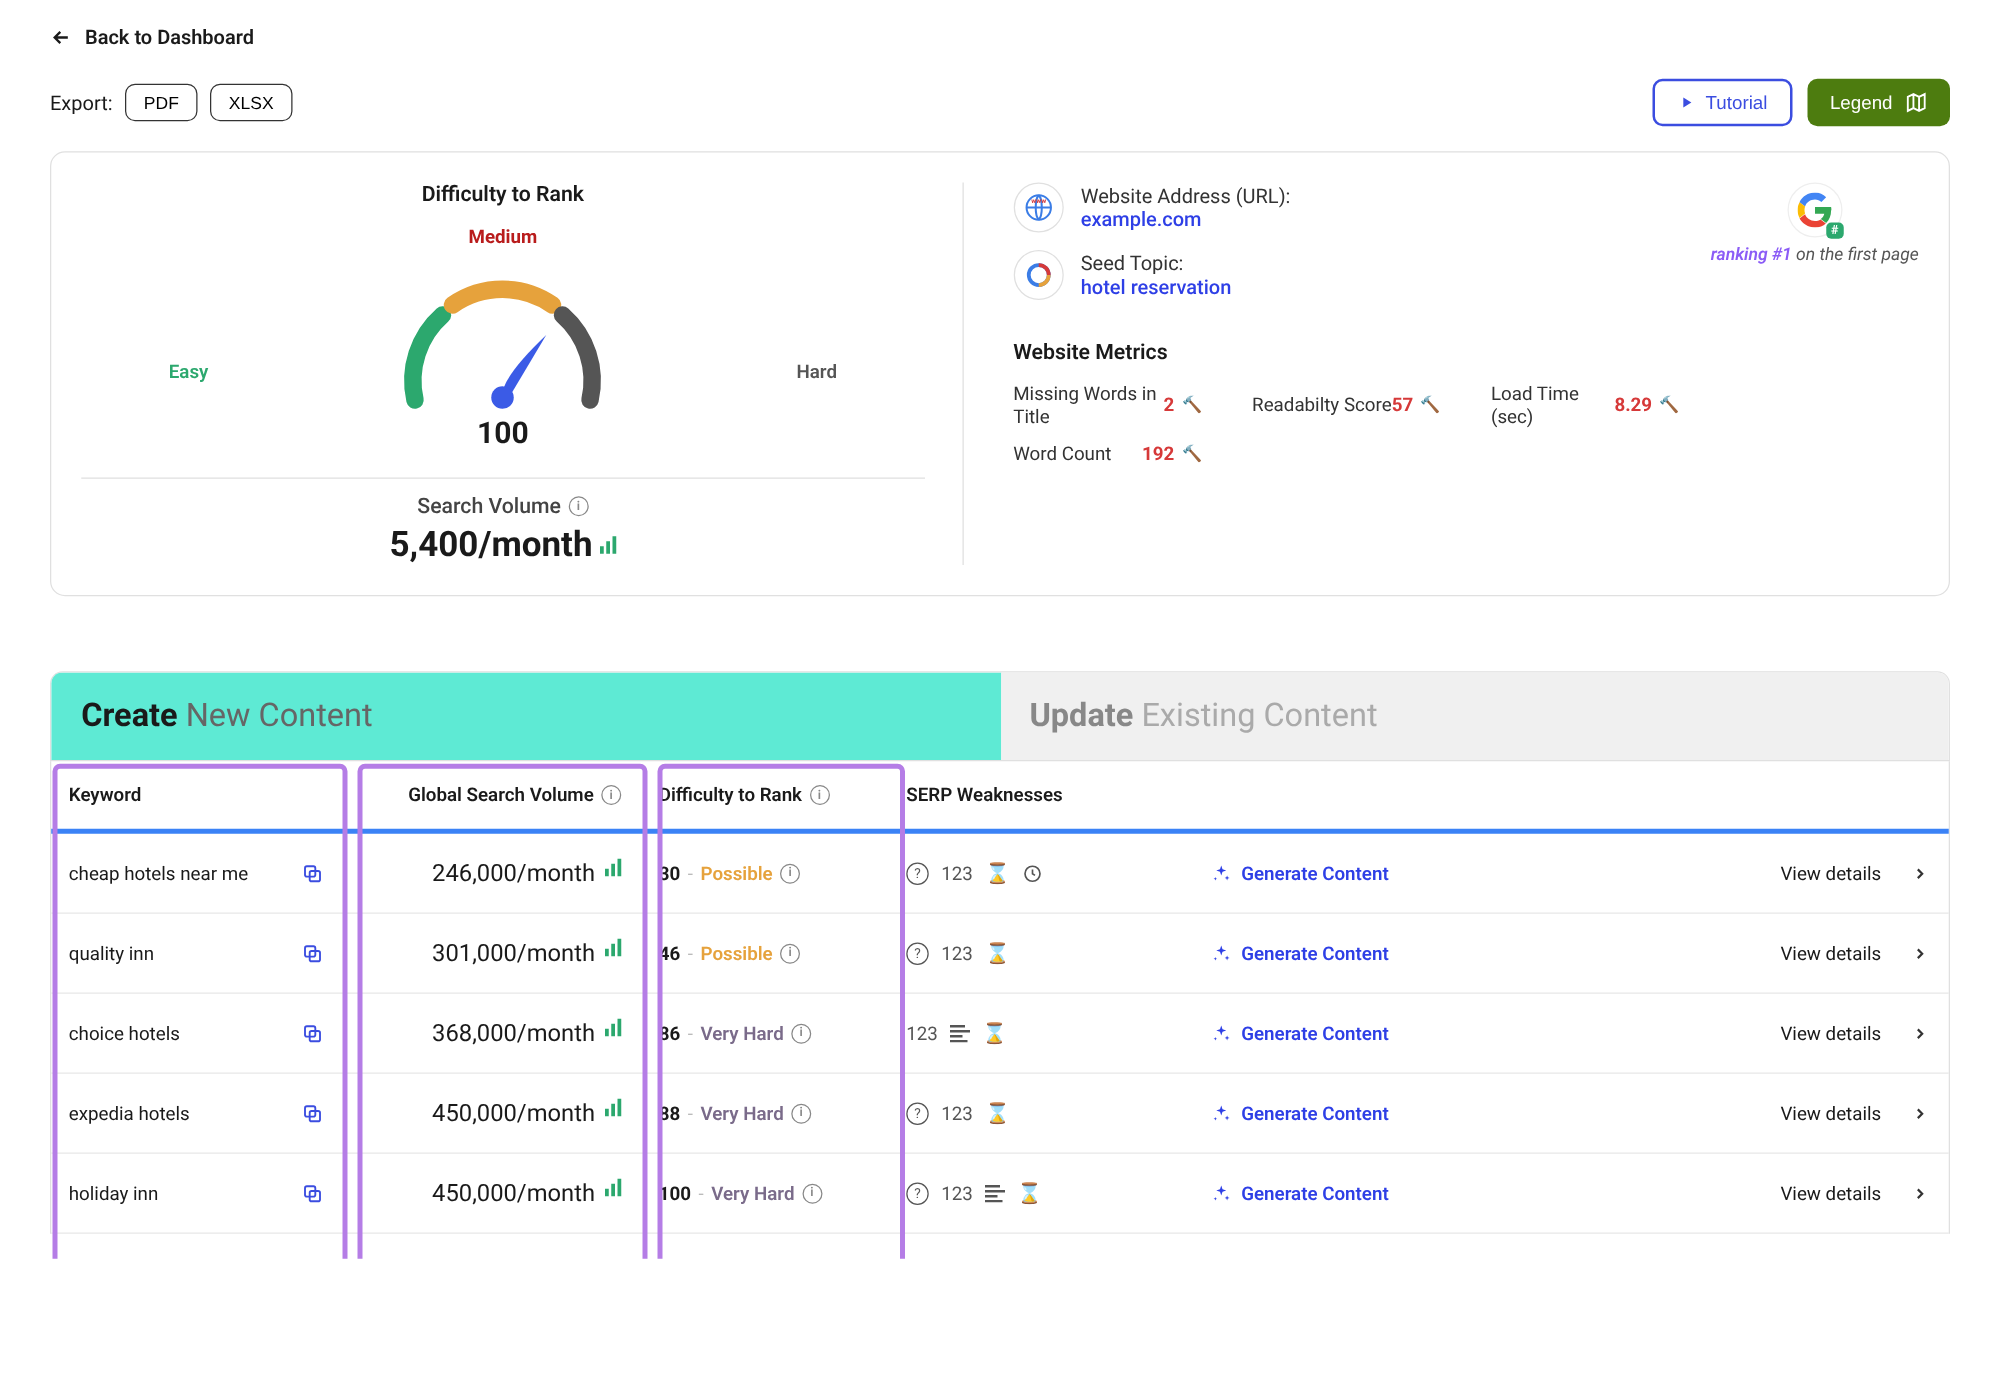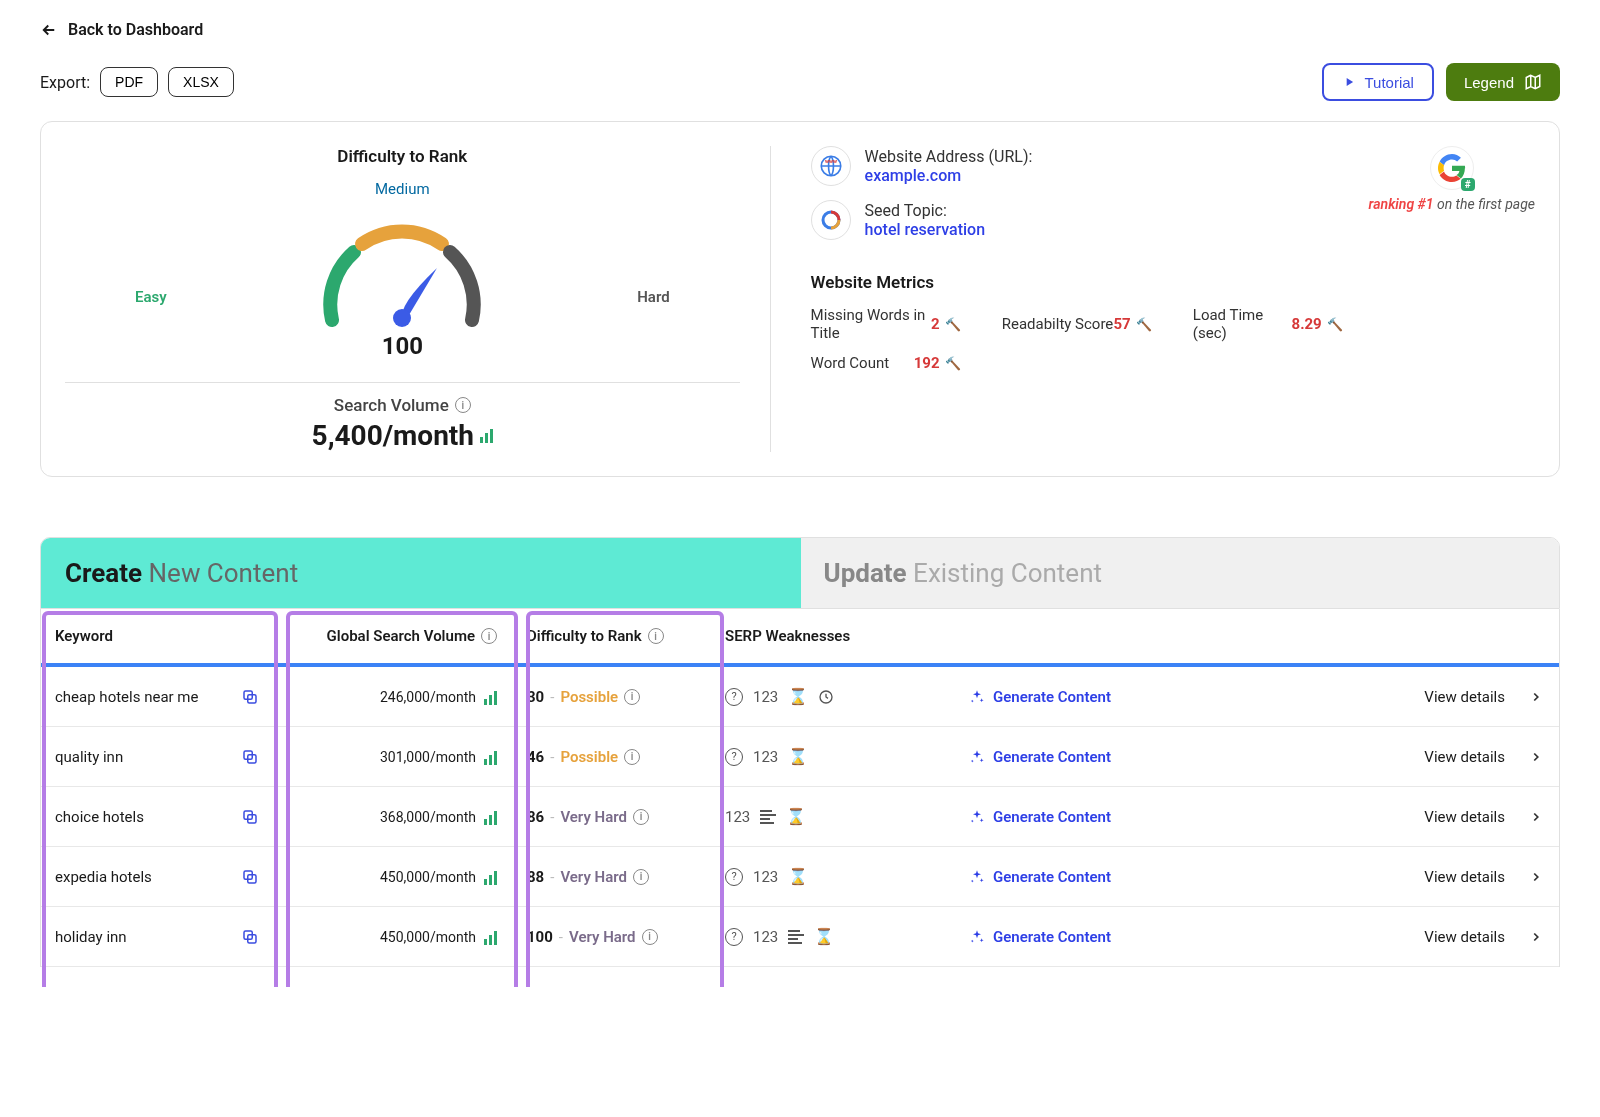--- a/index.html
+++ b/index.html
@@ -13,36 +13,36 @@
 .export-btn { border: 1.5px solid #333; border-radius: 8px; padding: 6px 14px; background: #fff; cursor: pointer; font-size: 14px; }
 .right-buttons { display: flex; gap: 12px; }
 .tutorial-btn { border: 2px solid #3b4de0; color: #3b4de0; background: #fff; border-radius: 8px; padding: 8px 18px; display: flex; align-items: center; gap: 8px; cursor: pointer; font-size: 15px; font-weight: 500; }
 .legend-btn { background: #4d7c0f; color: #fff; border: none; border-radius: 8px; padding: 10px 18px; display: flex; align-items: center; gap: 10px; cursor: pointer; font-size: 15px; font-weight: 400; }
 
 .summary-card { border: 1px solid #e0e0e0; border-radius: 12px; padding: 24px; display: flex; gap: 40px; margin-bottom: 60px; }
 .gauge-section { flex: 0 0 48%; border-right: 1px solid #e0e0e0; padding-right: 30px; }
 .gauge-title { text-align: center; font-weight: 600; font-size: 17px; margin-bottom: 4px; }
 .gauge-wrap { position: relative; height: 200px; display: flex; align-items: center; justify-content: center; }
 .gauge-easy { position: absolute; left: 70px; top: 118px; color: #2ca86e; font-weight: 600; font-size: 15px; }
-.gauge-medium { position: absolute; top: 10px; left: 50%; transform: translateX(-50%); color: #0369a1; font-weight: 400; font-size: 15px; }
+.gauge-medium { position: absolute; top: 10px; left: 50%; transform: translateX(-50%); color: #b91c1c; font-weight: 700; font-size: 15px; }
 .gauge-hard { position: absolute; right: 70px; top: 118px; color: #555; font-weight: 600; font-size: 15px; }
 .gauge-value { position: absolute; bottom: 10px; left: 50%; transform: translateX(-50%); font-weight: 700; font-size: 24px; }
 .gauge-divider { border-top: 1px solid #e0e0e0; margin: 12px 0; }
 .sv-label { text-align: center; font-size: 17px; font-weight: 500; color: #444; display: flex; justify-content: center; align-items: center; gap: 6px; }
 .sv-value { text-align: center; font-size: 28px; font-weight: 700; margin-top: 4px; display: flex; justify-content: center; align-items: center; gap: 6px; }
 
 .metrics-section { flex: 1; }
 .info-row { display: flex; align-items: center; gap: 14px; margin-bottom: 14px; }
 .icon-circle { width: 40px; height: 40px; border-radius: 50%; border: 1px solid #e0e0e0; display: flex; align-items: center; justify-content: center; flex-shrink: 0; }
 .info-label { font-size: 16px; color: #333; }
 .info-link { color: #2e3fe6; font-weight: 500; font-size: 16px; }
 .google-badge { margin-left: auto; text-align: center; }
 .google-icon { width: 44px; height: 44px; display: flex; align-items: center; justify-content: center; border-radius: 50%; background: #fff; border: 1px solid #eee; margin: 0 auto 6px; position: relative; }
 .ranking-text { font-size: 14px; font-style: italic; color: #555; }
-.ranking-text .rank { color: #ef4444; font-weight: 600; }
+.ranking-text .rank { color: #8b5cf6; font-weight: 600; }
 .wm-title { font-weight: 600; font-size: 17px; margin: 18px 0 14px; }
 .wm-grid { display: grid; grid-template-columns: 1fr 1fr 1fr 1fr; gap: 12px 40px; }
 .wm-row { display: flex; justify-content: space-between; align-items: center; }
 .wm-label { font-size: 15px; color: #333; }
 .wm-val { font-weight: 700; color: #d63939; font-size: 15px; display: flex; align-items: center; gap: 6px; }
 
 .tabs { display: flex; border: 1px solid #e0e0e0; border-radius: 10px 10px 0 0; overflow: hidden; }
 .tab { flex: 1; padding: 20px 24px; font-size: 26px; cursor: pointer; }
 .tab.active { background: #5eead4; }
 .tab.inactive { background: #f0f0f0; color: #999; padding-left: 23px; }
@@ -58,21 +58,21 @@
 .col-difficulty { flex: 0 0 202px; padding-left: 18px; }
 .col-serp { flex: 0 0 180px; padding-left: 14px; }
 .col-gen { flex: 0 0 220px; text-align: right; }
 .col-details { flex: 1; text-align: right; padding-right: 16px; }
 .th-text { font-weight: 600; font-size: 15px; display: flex; align-items: center; gap: 6px; }
 .col-volume .th-text { justify-content: flex-end; }
 
 .table-row { display: flex; align-items: center; padding: 20px 0; border-bottom: 1px solid #e8e8e8; }
 .kw-cell { display: flex; align-items: center; justify-content: space-between; padding-left: 14px; padding-right: 12px; font-size: 15px; }
 .copy-icon { color: #3b4de0; cursor: pointer; flex-shrink: 0; }
-.vol-cell { text-align: right; padding-right: 12px; font-size: 14px; display: flex; justify-content: flex-end; align-items: flex-end; gap: 8px; }
+.vol-cell { text-align: right; padding-right: 12px; font-size: 19px; display: flex; justify-content: flex-end; align-items: flex-start; gap: 8px; }
 .diff-cell { padding-left: 18px; font-size: 15px; display: flex; align-items: center; gap: 6px; }
 .diff-num { font-weight: 700; }
 .diff-dash { color: #bbb; }
 .diff-label { font-weight: 600; }
 .diff-possible { color: #e6a23c; }
 .diff-veryhard { color: #7a6b8a; }
 .serp-cell { padding-left: 14px; display: flex; align-items: center; gap: 10px; color: #555; font-size: 15px; }
 .gen-cell { display: flex; justify-content: flex-end; align-items: center; gap: 8px; color: #2e3fe6; font-weight: 600; cursor: pointer; font-size: 15px; }
 .details-cell { display: flex; justify-content: flex-end; align-items: center; gap: 24px; padding-right: 16px; font-size: 15px; cursor: pointer; }
 

